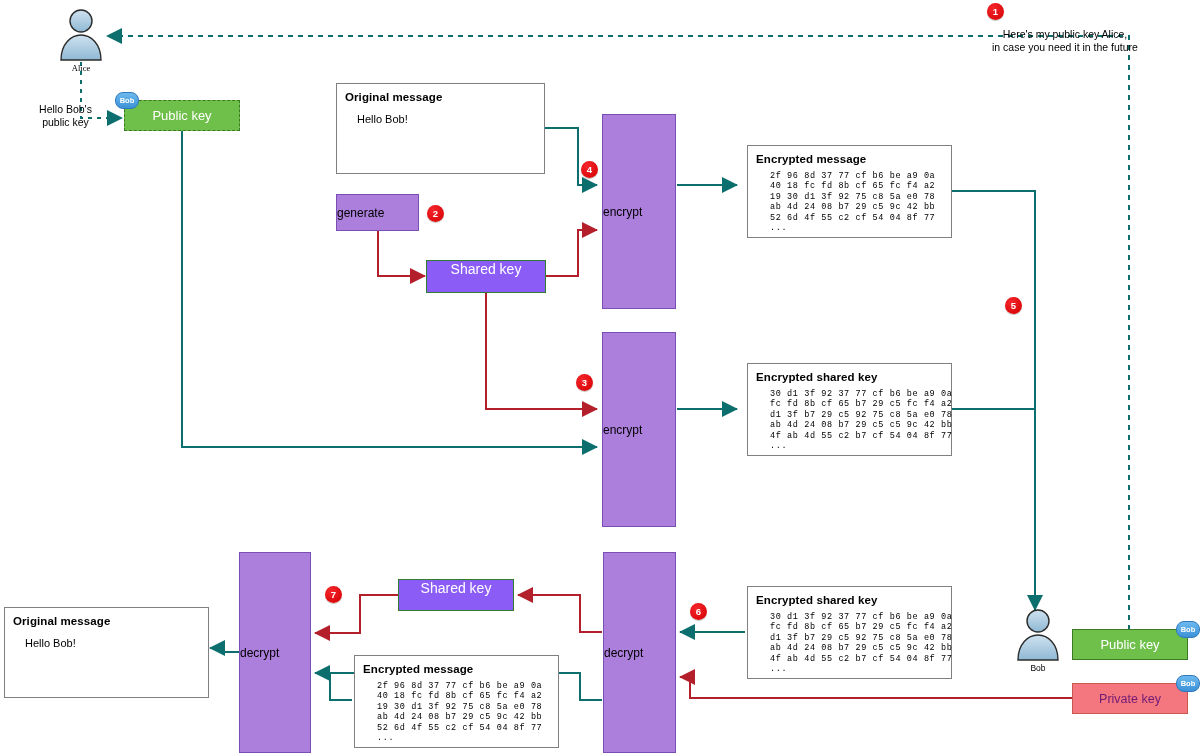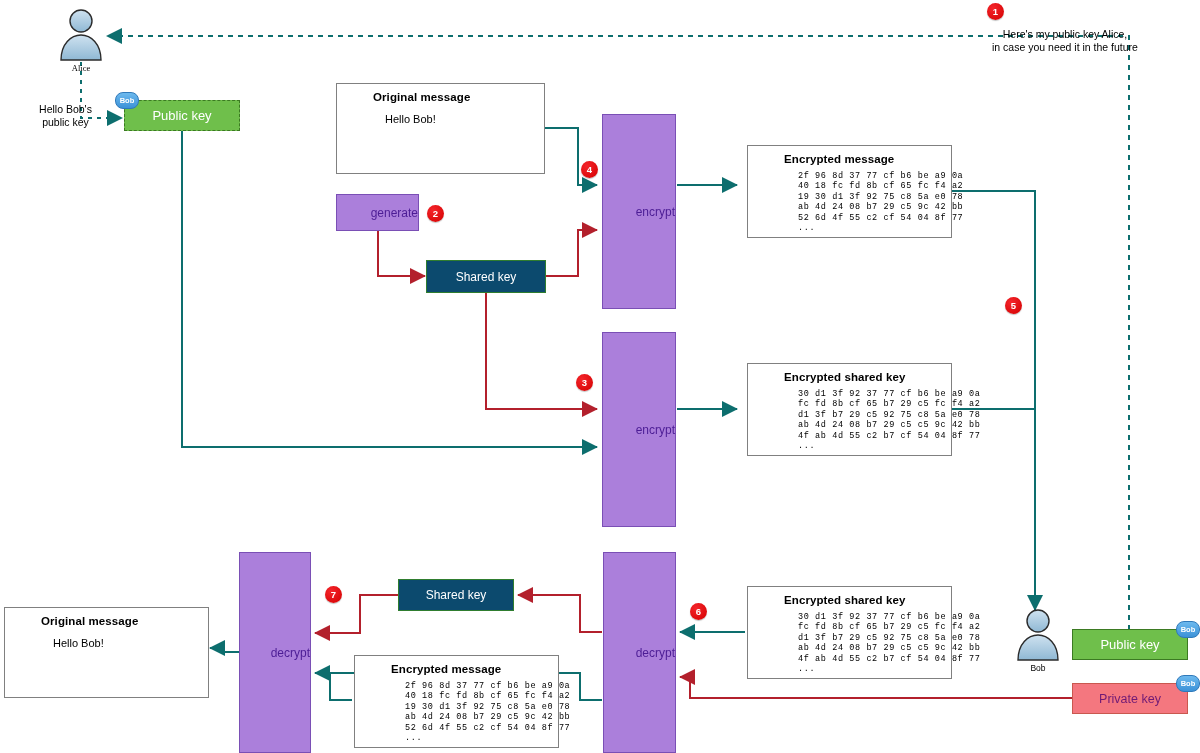--- a/index.html
+++ b/index.html
@@ -3,33 +3,33 @@
 <meta charset="utf-8">
 <style>
   html,body{margin:0;padding:0;background:#ffffff;}
   body{font-family:"Liberation Sans",sans-serif;}
   #canvas{position:relative;width:1200px;height:753px;background:#fff;overflow:hidden;}
   .abs{position:absolute;}
   svg.layer{position:absolute;left:0;top:0;width:1200px;height:753px;overflow:visible;}
 
   
   .box{position:absolute;box-sizing:border-box;}
-  .docbox{background:#ffffff;border:1px solid #808080;padding-left:28px;}
+  .docbox{background:#ffffff;border:1px solid #808080;}
   .docbox .doctitle{font-size:11.5px;font-weight:bold;color:#000;padding:7px 0 0 8px;letter-spacing:.1px;}
   .docbox .docbody{font-size:11px;color:#000;padding:10px 0 0 20px;}
   .hex{font-family:"Liberation Mono","DejaVu Sans Mono",monospace;font-size:8.5px;line-height:10.4px;color:#000;
        padding:6px 0 0 22px;letter-spacing:.6px;white-space:pre;}
 
-  .procbox{background:#ab7fdb;border:1.5px solid #7a4fb5;color:#4c1d95;
-           display:flex;align-items:center;justify-content:flex-end;font-size:12px;}
+  .procbox{background:#ab7fdb;border:1.5px solid #7a4fb5;color:#000000;
+           display:flex;align-items:center;justify-content:flex-start;font-size:12px;}
   .keybox-green{background:#6fbf4b;border:1.5px dashed #3b7a22;color:#ffffff;
            display:flex;align-items:center;justify-content:center;font-size:13px;}
   .keybox-green.solid{border-style:solid;}
-  .keybox-blue{background:#0c4a6e;border:1.5px solid #2f7d2f;color:#ffffff;
-           display:flex;align-items:center;justify-content:center;font-size:12px;}
+  .keybox-blue{background:#8b5cf6;border:1.5px solid #2f7d2f;color:#ffffff;
+           display:flex;justify-content:center;font-size:14px;}
   .keybox-red{background:#f4777f;border:1.5px solid #c9584f;color:#701a75;
            display:flex;align-items:center;justify-content:center;font-size:12.5px;}
 
   
   .badge{position:absolute;width:17px;height:17px;border-radius:50%;
          background:radial-gradient(circle at 35% 30%,#f4252b,#d40000);
          color:#fff;font-size:9.5px;font-weight:bold;display:flex;align-items:center;justify-content:center;
          box-shadow:0 1px 1px rgba(0,0,0,.25);}
   .bobtag{position:absolute;width:22px;height:15px;border-radius:8px;
          background:linear-gradient(#6cb9ee,#3c92d8);color:#fff;font-size:7.5px;font-weight:bold;

